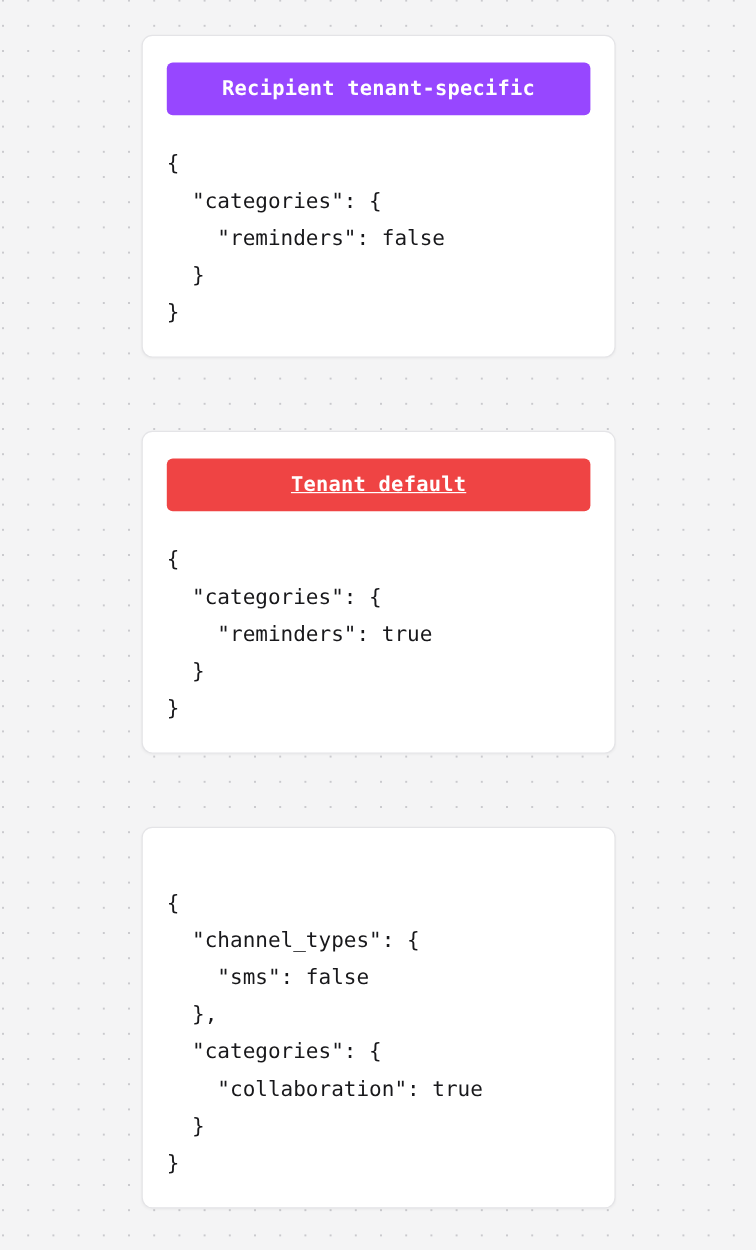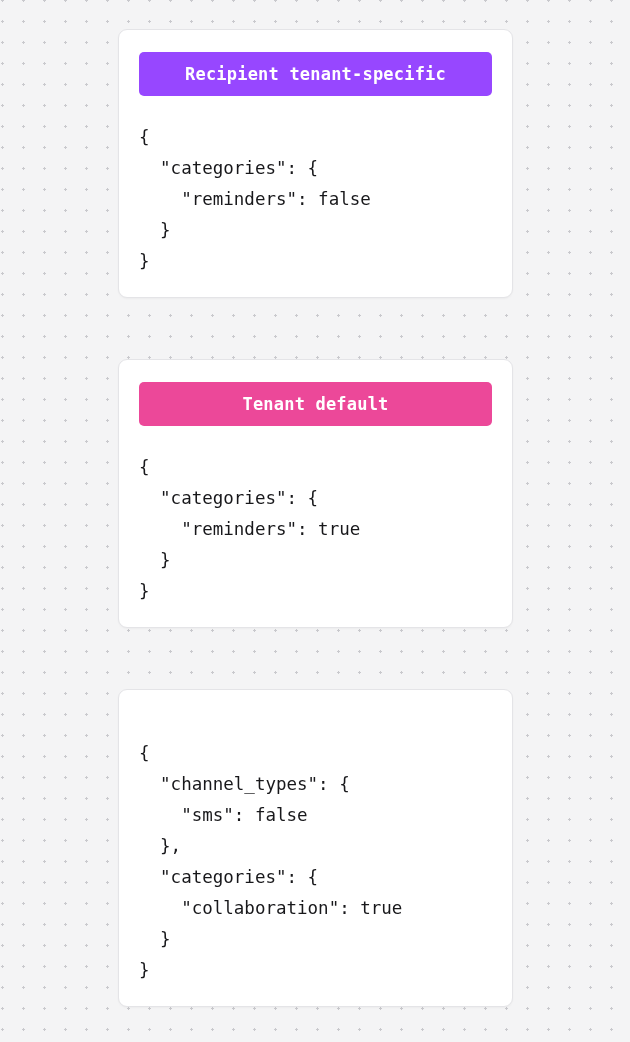--- a/index.html
+++ b/index.html
@@ -73,21 +73,21 @@
   <div class="card">
     <div class="card-badge" style="background-color: rgb(151, 71, 255);">Recipient tenant-specific</div>
     <pre class="card-code">{
   "categories": {
     "reminders": false
   }
 }</pre>
   </div>
 
   <div class="card">
-    <div class="card-badge" style="background-color: #ec4899;">Tenant default</div>
+    <div class="card-badge" style="background-color: #ef4444; text-decoration: underline;">Tenant default</div>
     <pre class="card-code">{
   "categories": {
     "reminders": true
   }
 }</pre>
   </div>
 
   <div class="card">
     <pre class="card-code">{
   "channel_types": {

